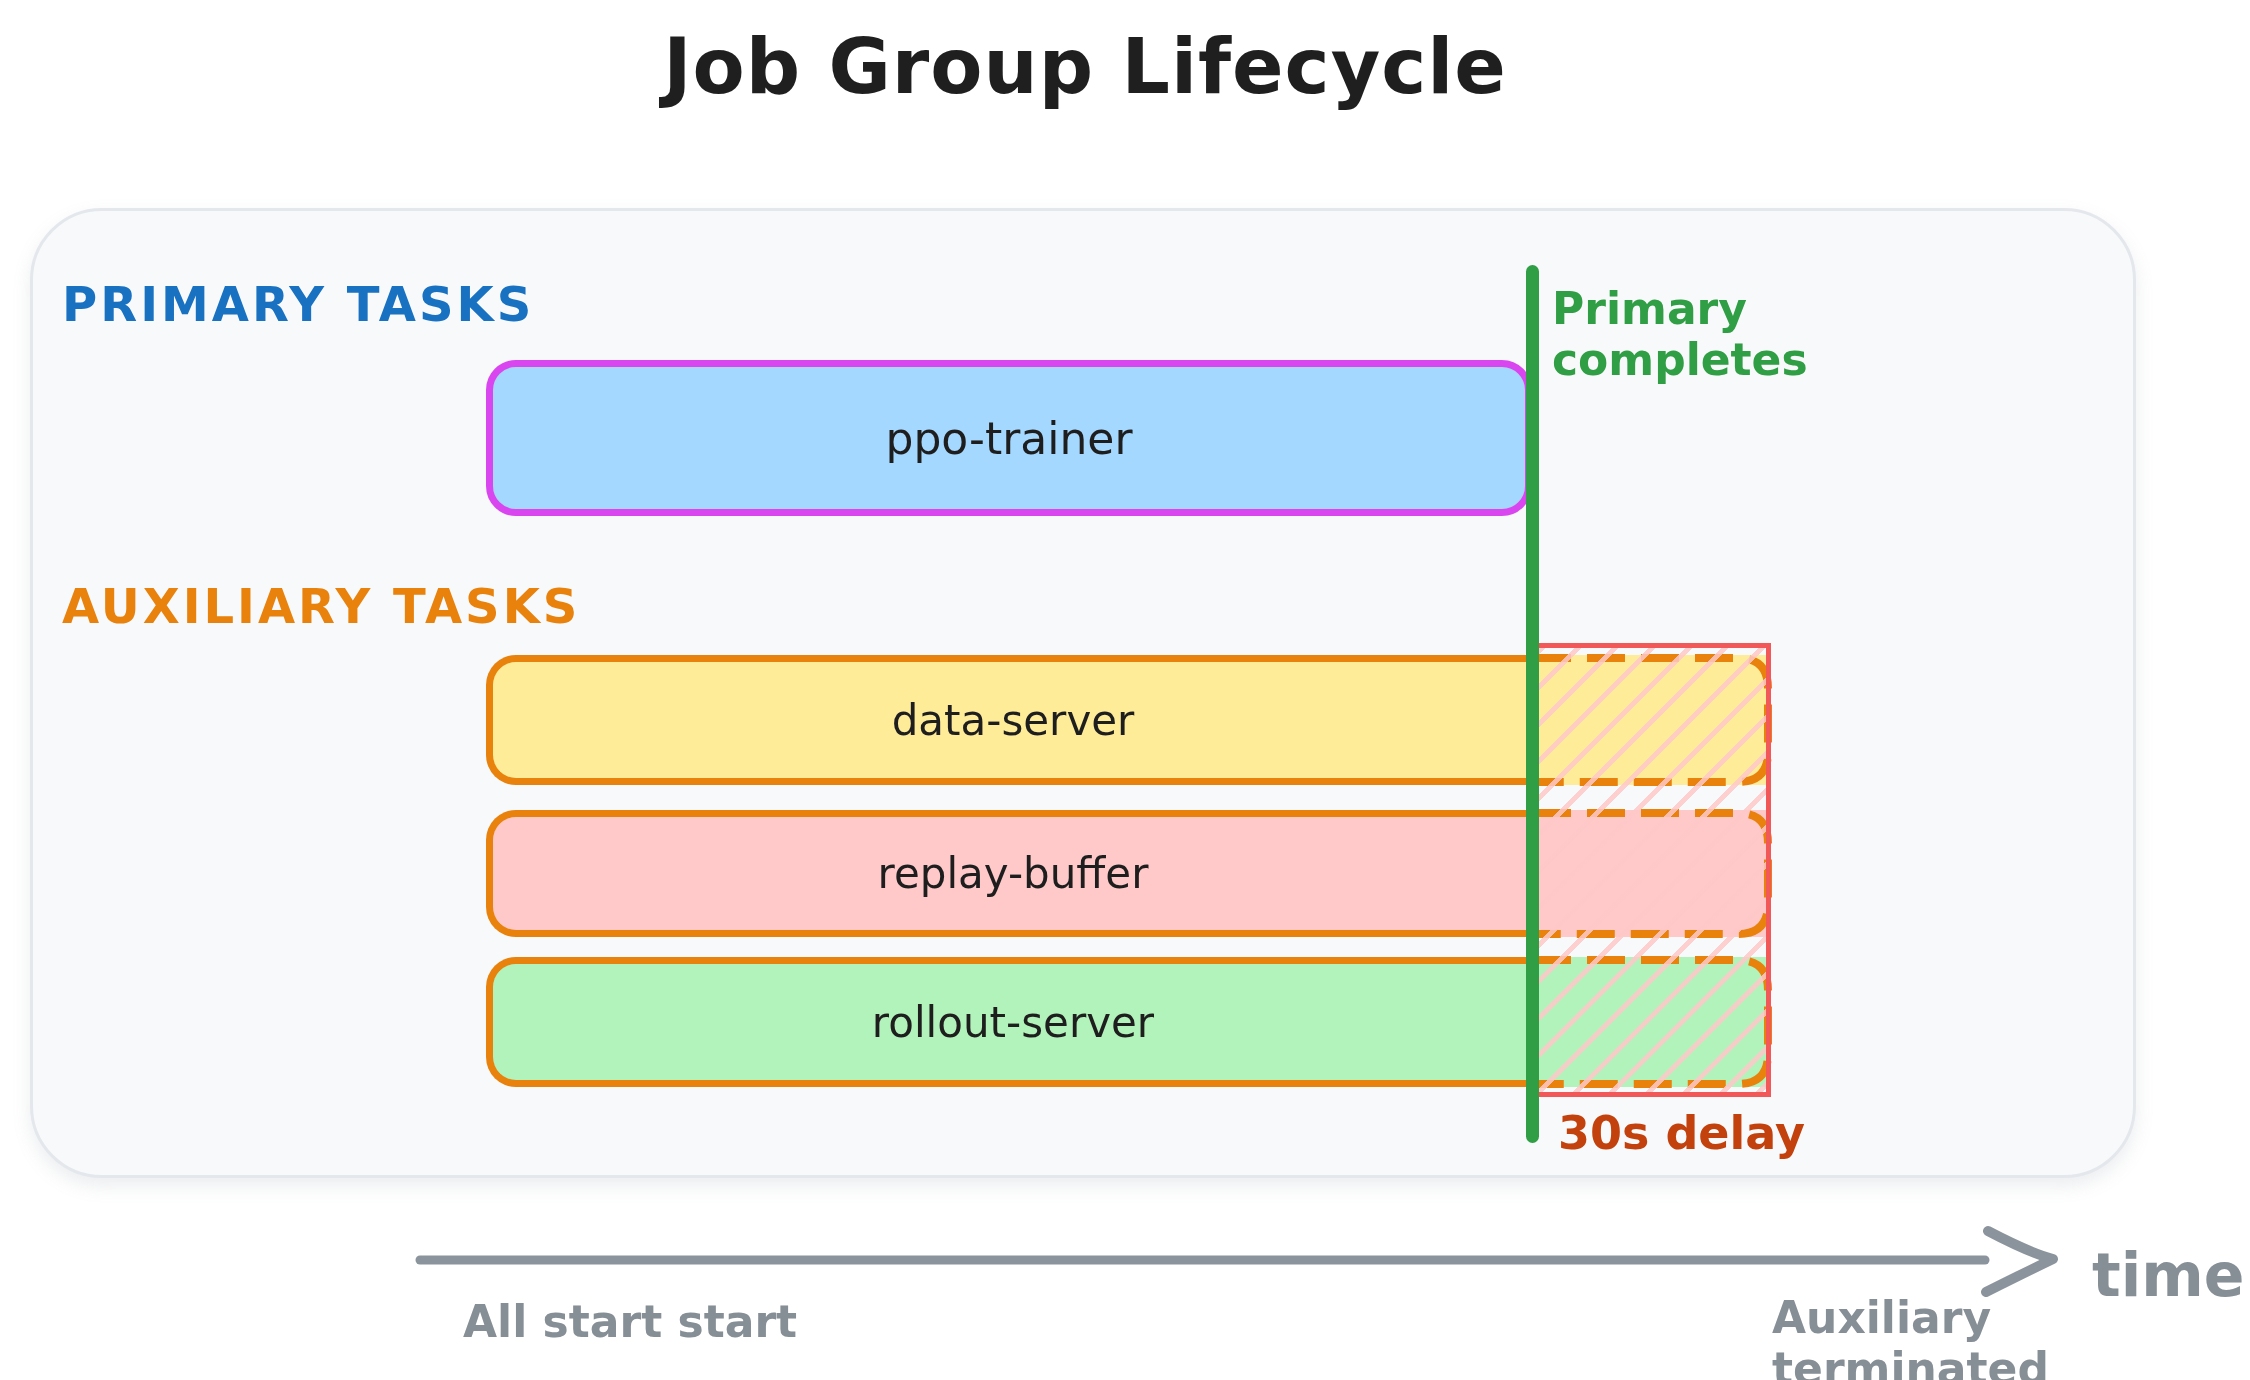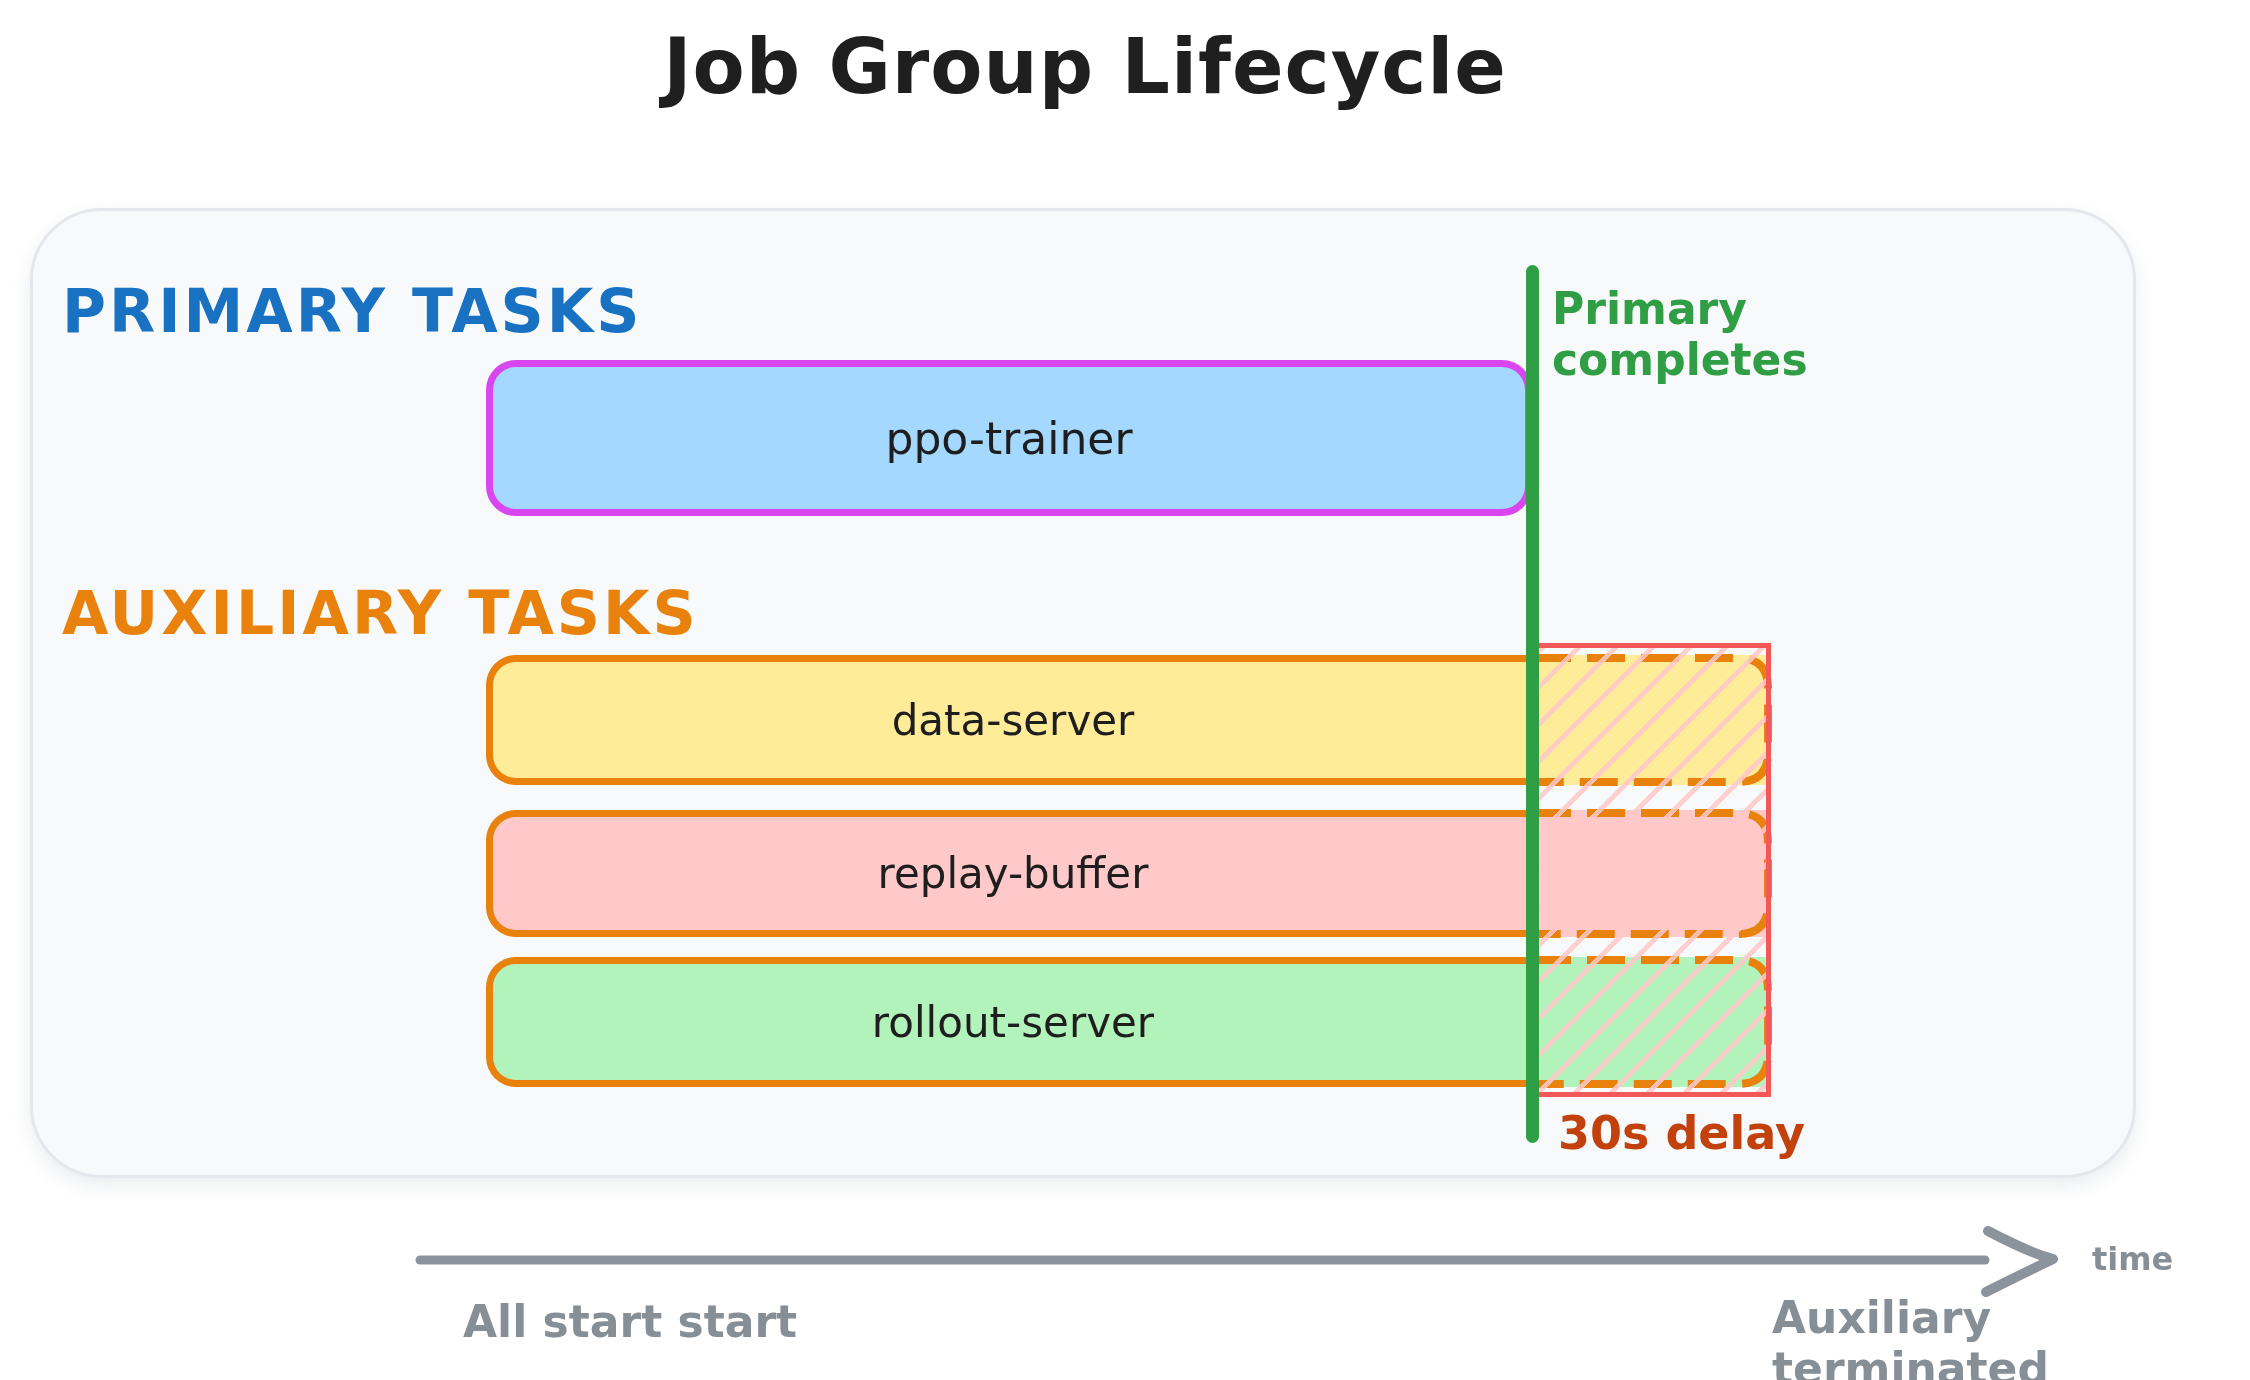--- a/index.html
+++ b/index.html
@@ -10,21 +10,21 @@
   .title{
     position:absolute;left:0;top:22px;width:2170px;text-align:center;
     font-size:76px;font-weight:700;color:#1f1f1f;letter-spacing:1px;
   }
   .panel{
     position:absolute;left:30px;top:208px;width:2100px;height:964px;
     background:#f8f9fa;border:3px solid #e4e7ec;border-radius:72px;
     box-shadow:0 8px 18px rgba(130,140,155,0.16);
   }
   .section-label{
-    position:absolute;font-size:60px;font-weight:700;letter-spacing:3px;
+    position:absolute;font-size:48px;font-weight:700;letter-spacing:3px;
   }
   .primary-label{left:62px;top:276px;color:#1971c2;}
   .aux-label{left:62px;top:578px;color:#e8820c;}
   .bar{
     position:absolute;display:flex;align-items:center;justify-content:center;
     box-sizing:border-box;font-size:44px;color:#1e1e1e;
   }
   .bar-ppo{
     left:486px;top:360px;width:1046px;height:156px;
     background:#a5d8ff;border:7px solid #d946ef;border-radius:30px;
@@ -55,21 +55,21 @@
     font-size:44px;line-height:1.15;font-weight:600;color:#2f9e44;
   }
   .delay-label{
     position:absolute;left:1558px;top:1106px;
     font-size:46px;font-weight:600;color:#c2410c;
   }
   .axis-svg{position:absolute;left:400px;top:1215px;width:1680px;height:100px;}
   .axis-text{position:absolute;color:#868e96;font-weight:600;}
   .axis-start{left:463px;top:1296px;font-size:44px;}
   .axis-end{left:1772px;top:1292px;font-size:44px;}
-  .axis-time{left:2092px;top:1240px;font-size:32px;}
+  .axis-time{left:2092px;top:1240px;font-size:60px;}
 </style>
 </head>
 <body>
 
 <div class="stage">
 
   <div class="title">Job Group Lifecycle</div>
 
   <div class="panel"></div>
 

